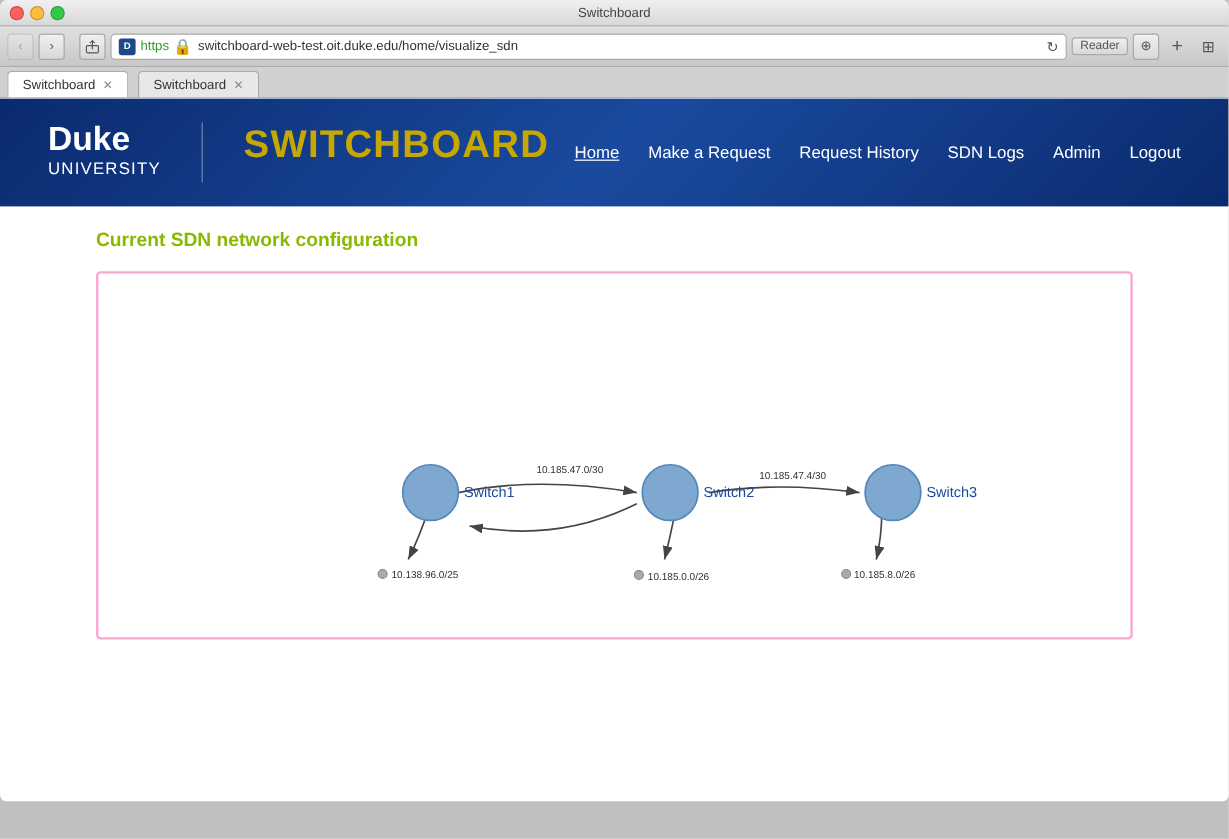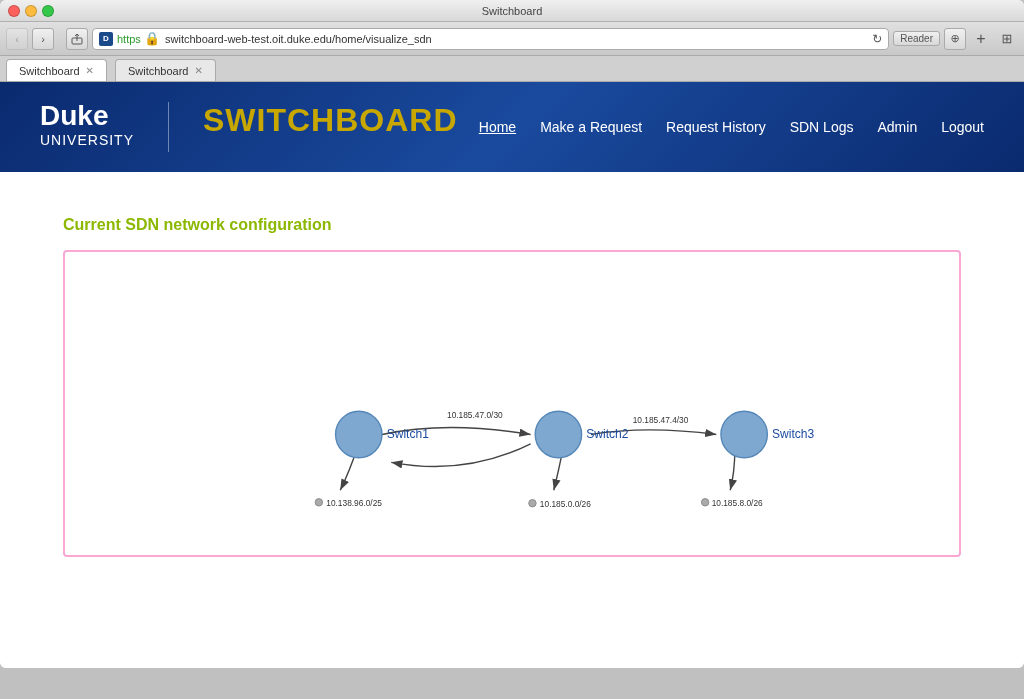--- a/index.html
+++ b/index.html
@@ -256,22 +256,21 @@
       text-decoration: none;
       cursor: pointer;
     }
 
     .nav-link.active {
       text-decoration: underline;
     }
 
     
     .main-area {
-      padding: 20px 63px;
-      margin-top: 24px;
+      padding: 20px 80px;
     }
 
     .section-title {
       color: #8cb800;
       font-size: 16px;
       font-weight: 600;
       margin-bottom: 16px;
     }
 
     .network-diagram-box {

